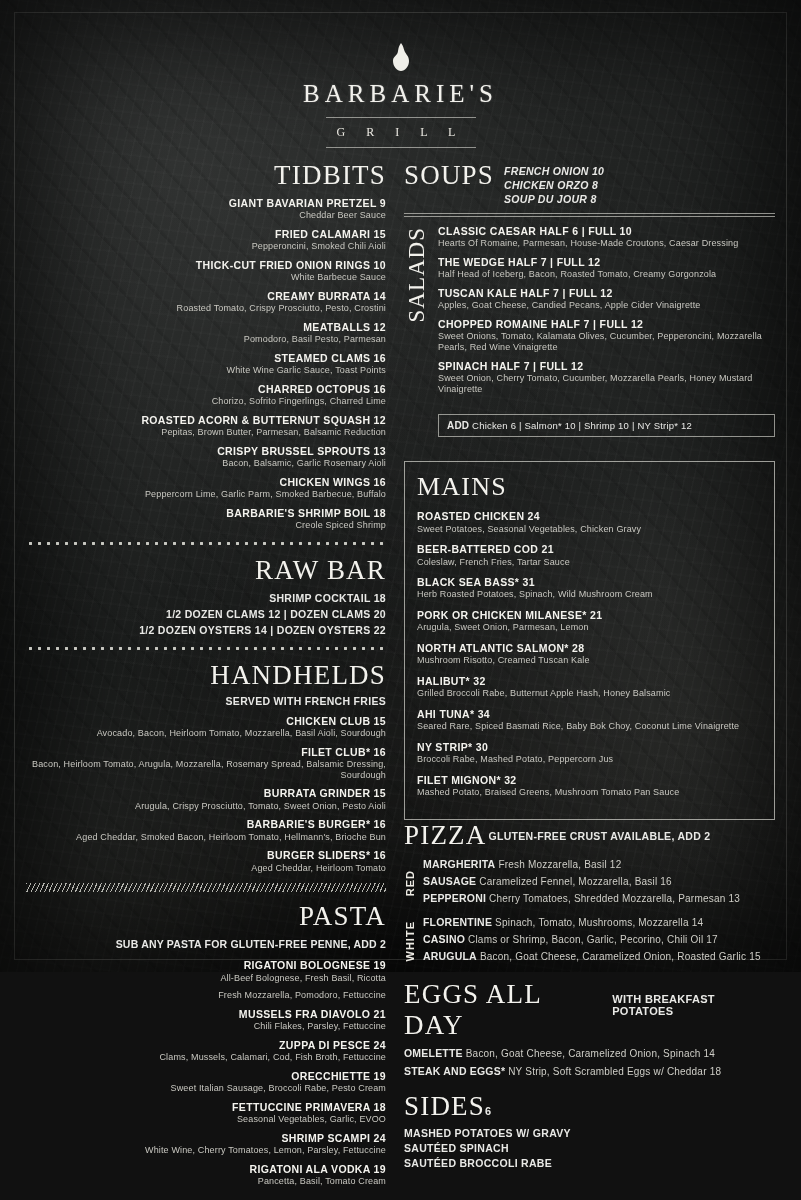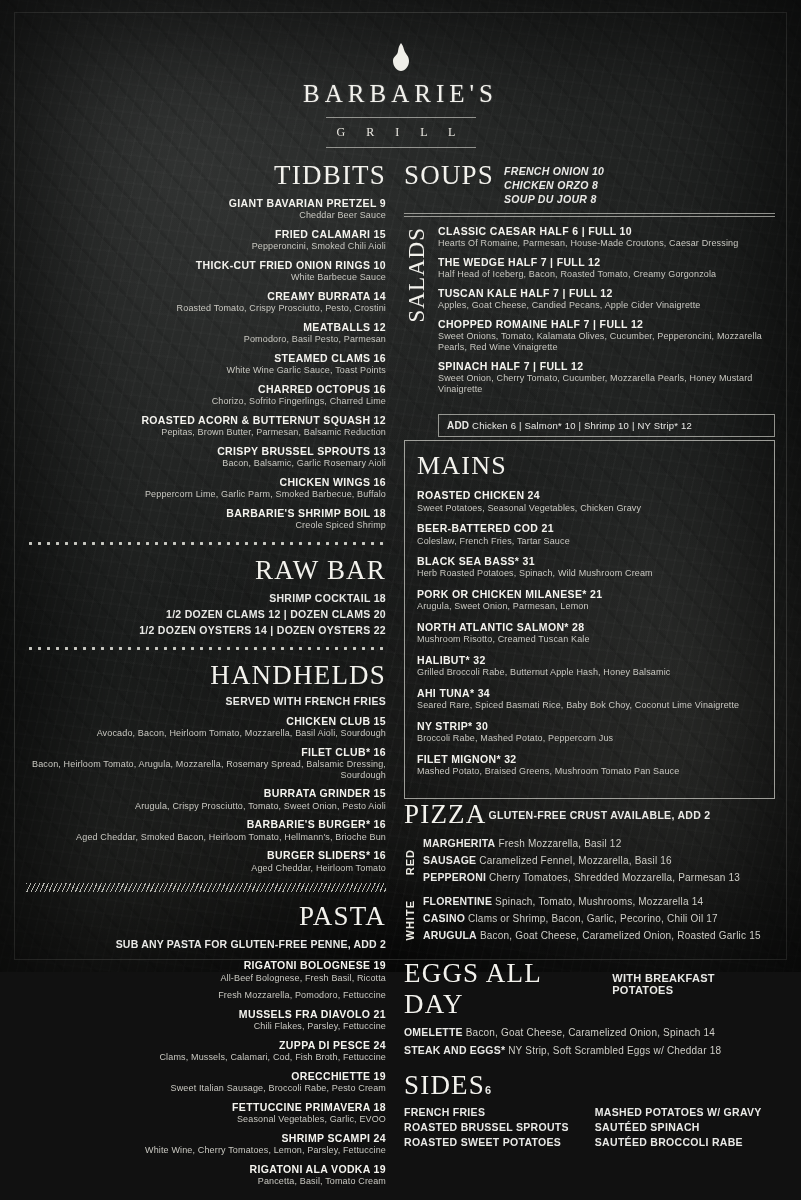--- a/index.html
+++ b/index.html
@@ -118,21 +118,21 @@
     border:1px solid rgba(230,230,222,0.6);
     padding:5px 8px; margin-top:20px;
     font-size:9.5px; letter-spacing:0.2px;
   }
   .addbox b { font-weight:bold; font-size:10px; }
 
   
   .mains-box {
     border:1px solid rgba(230,230,222,0.65);
     padding:10px 0 12px 12px;
-    margin-top:3px;
+    margin-top:24px;
   }
   .mains-box h2 { font-size:26px; margin-bottom:8px; }
   .mains-box .item { margin-bottom:9px; }
 
   
   .pizza-head { display:flex; align-items:center; gap:2px; }
   .pizza-head h2 { margin-bottom:0; }
   .pizza-note { font-size:10.5px; font-weight:bold; letter-spacing:0.3px; }
   .pizza-rows { display:flex; gap:7px; margin-top:7px; }
   .pz-lines { flex:1; }
@@ -432,25 +432,20 @@
           <div class="egg-line"><b>OMELETTE</b> <span>Bacon, Goat Cheese, Caramelized Onion, Spinach 14</span></div>
           <div class="egg-line"><b>STEAK AND EGGS*</b> <span>NY Strip, Soft Scrambled Eggs w/ Cheddar 18</span></div>
         </div>
 
         <div class="sides-head">
           <h2 class="sec">SIDES</h2>
           <div class="sides-price">6</div>
         </div>
         <div class="sides-grid">
           <ul>
-            <li>FRENCH FRIES</li>
-            <li>ROASTED BRUSSEL SPROUTS</li>
-            <li>ROASTED SWEET POTATOES</li>
-          </ul>
-          <ul>
             <li>MASHED POTATOES W/ GRAVY</li>
             <li>SAUTÉED SPINACH</li>
             <li>SAUTÉED BROCCOLI RABE</li>
           </ul>
         </div>
 
       </div>
     </div>
 
   </div>

